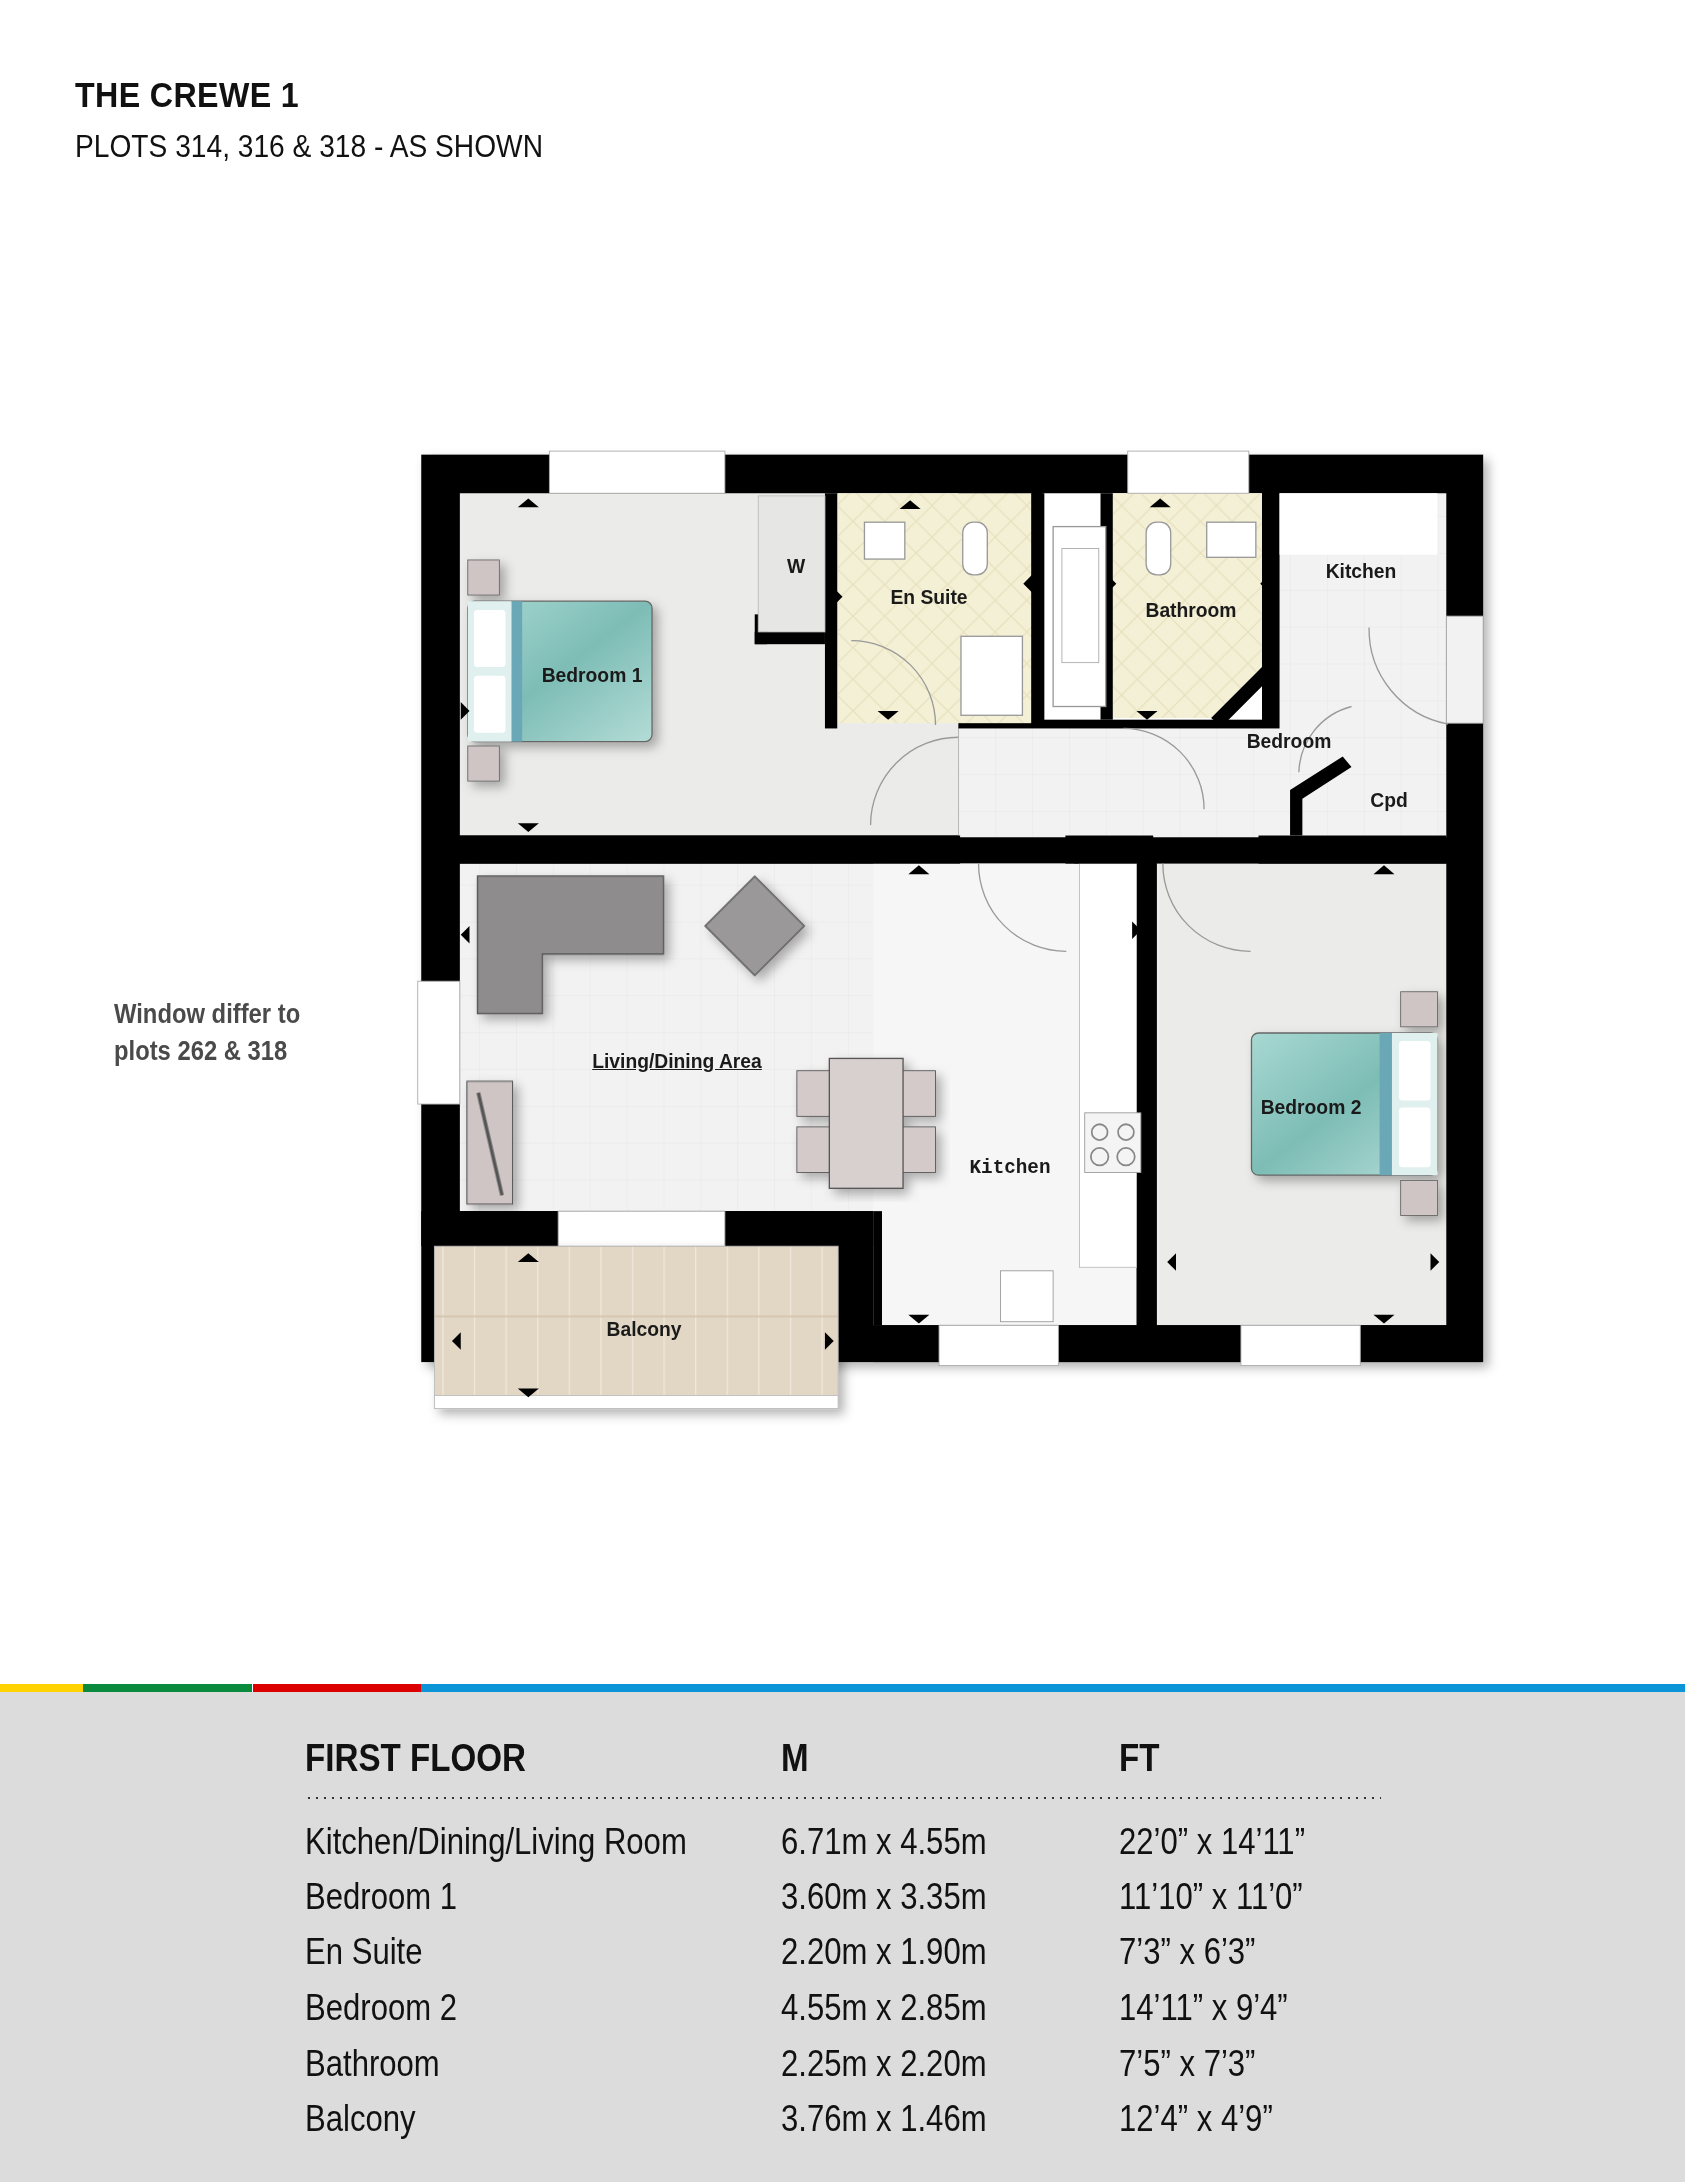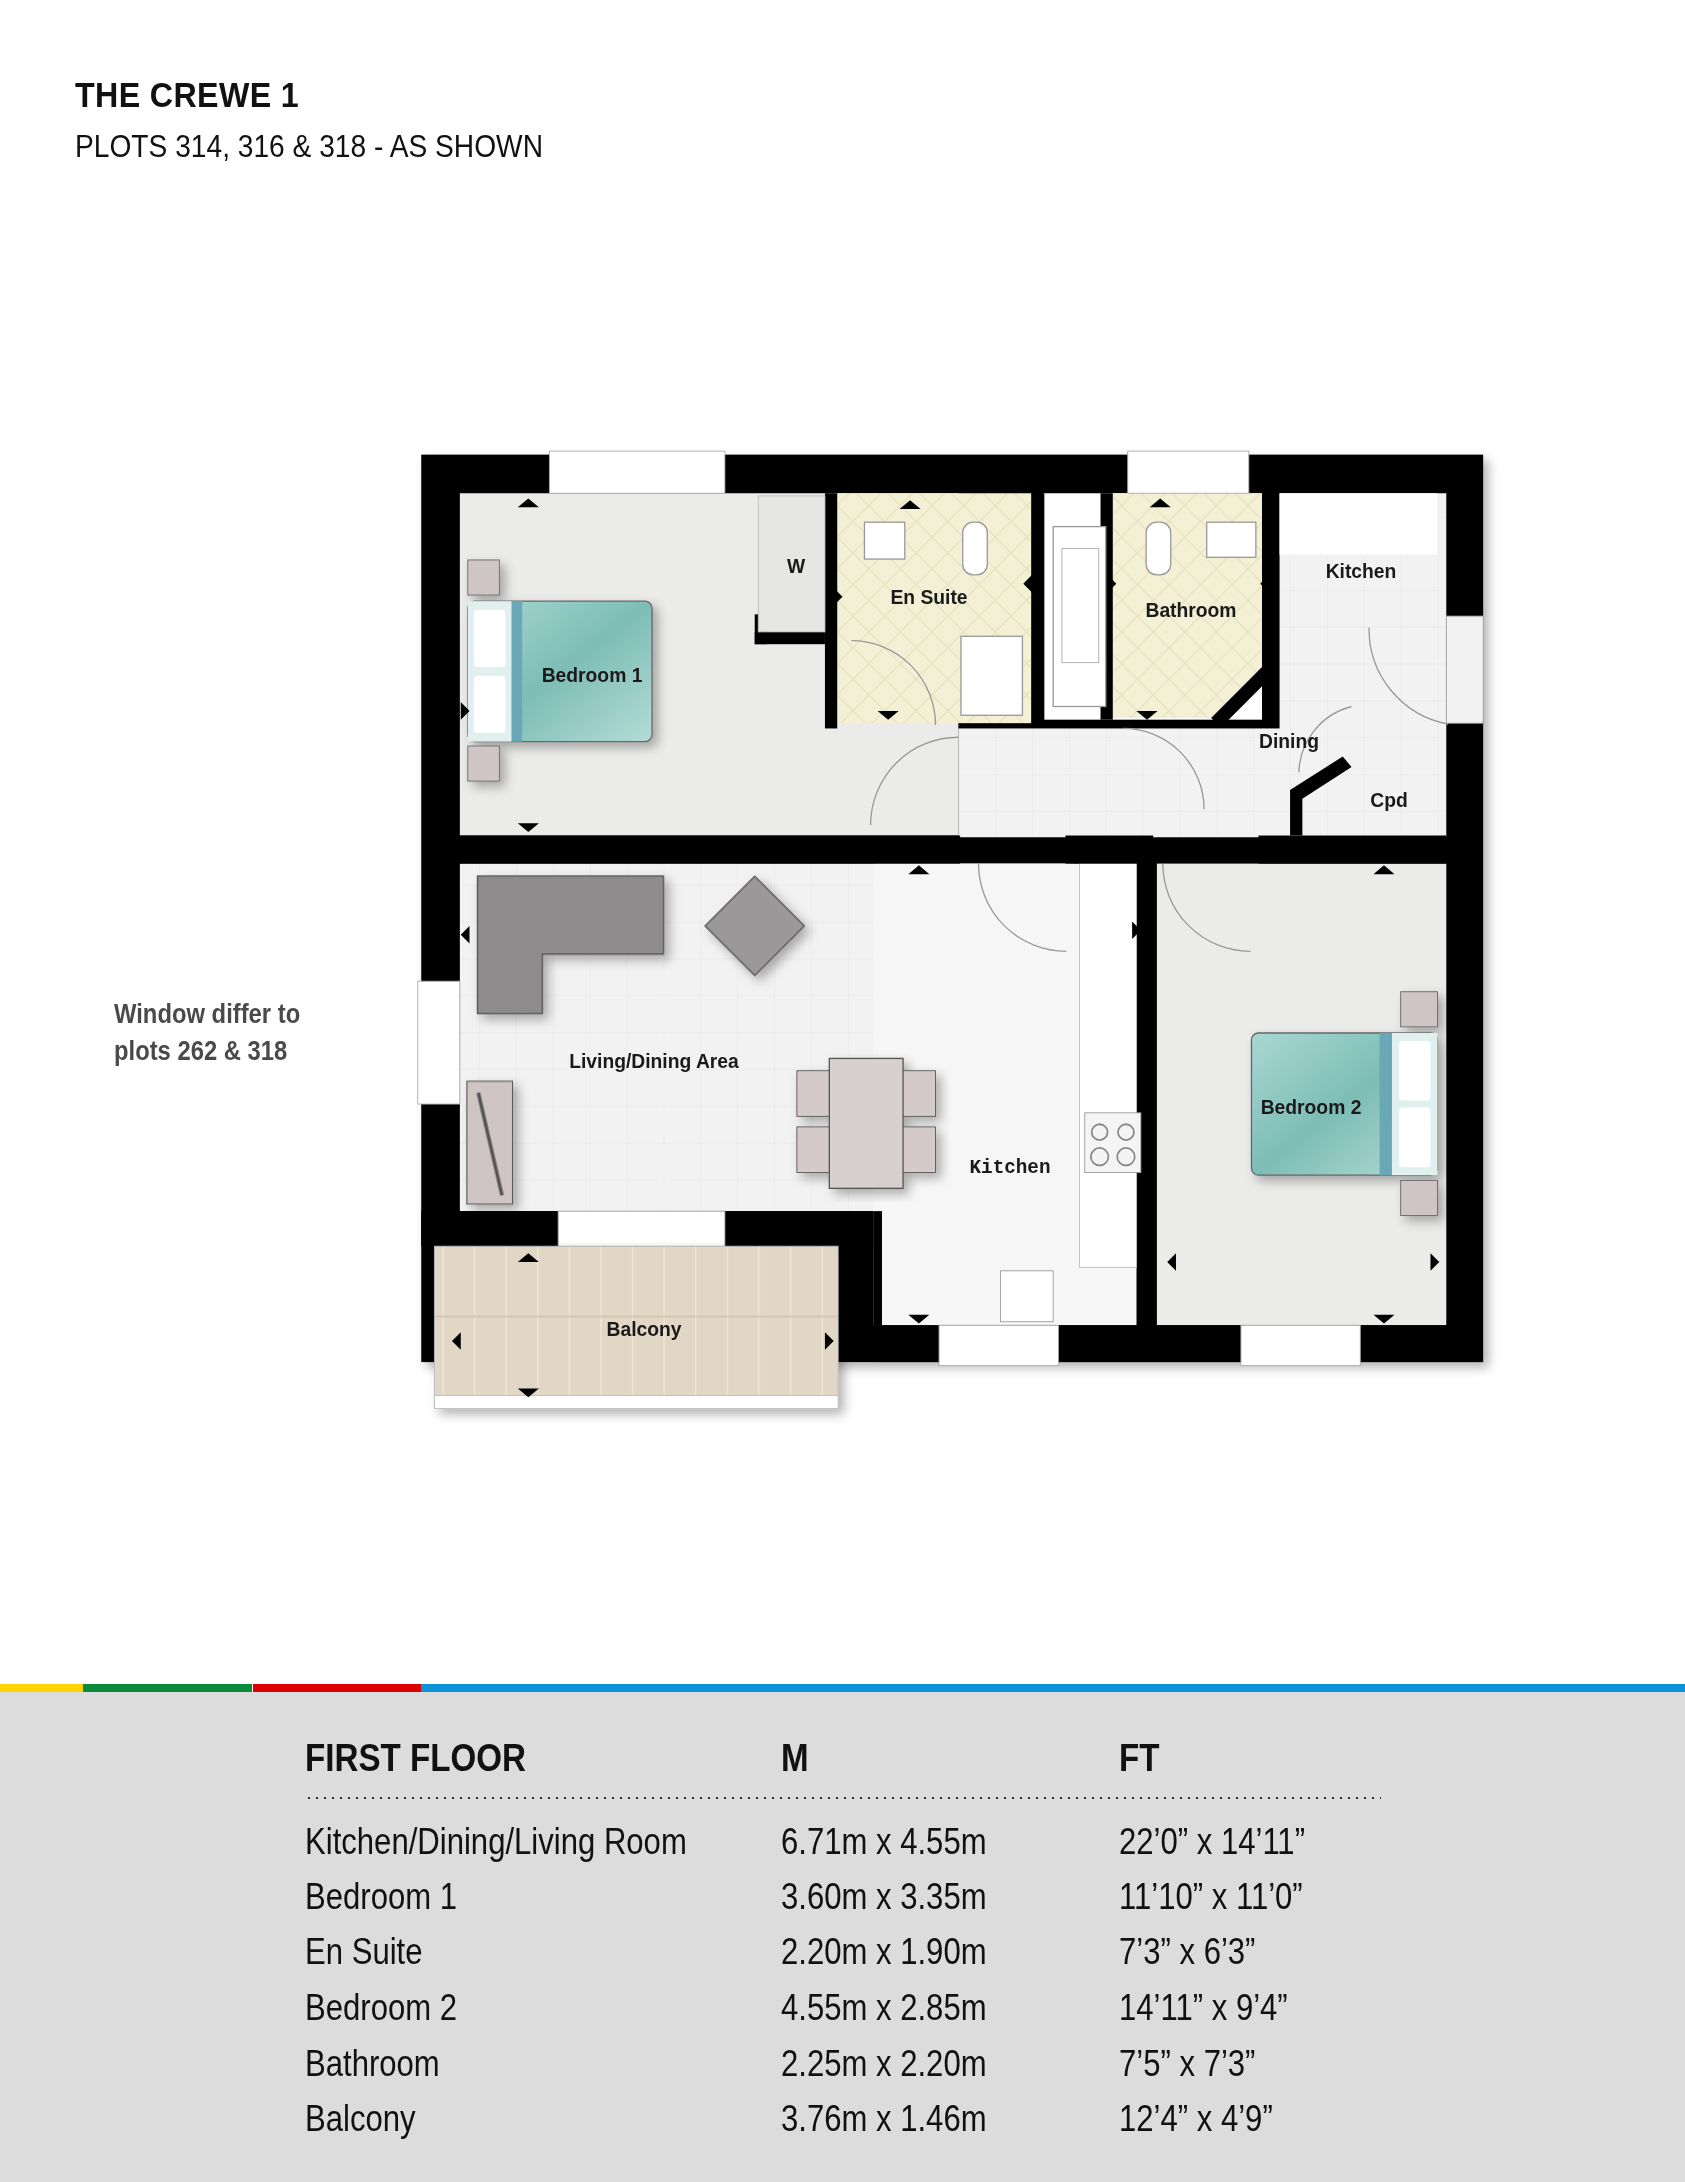--- a/index.html
+++ b/index.html
@@ -200,23 +200,23 @@
       <path d="M515 1528 l10 -10 l0 20 z"></path>
       <path d="M950 1528 l-10 -10 l0 20 z"></path>
     </g>
   </svg>
 
   <div class="room-label" style="left:592px;top:676px;">Bedroom 1</div>
   <div class="room-label" style="left:796px;top:567px;">W</div>
   <div class="room-label" style="left:929px;top:598px;">En Suite</div>
   <div class="room-label" style="left:1191px;top:611px;">Bathroom</div>
   <div class="room-label" style="left:1361px;top:572px;">Kitchen</div>
-  <div class="room-label" style="left:1289px;top:742px;">Dining</div>
+  <div class="room-label" style="left:1289px;top:742px;">Bedroom</div>
   <div class="room-label" style="left:1389px;top:801px;">Cpd</div>
-  <div class="room-label" style="left:654px;top:1062px;">Living/Dining Area</div>
+  <div class="room-label" style="left:677px;top:1062px;text-decoration:underline;">Living/Dining Area</div>
   <div class="room-label" style="left:1010px;top:1168px;font-family:Liberation Mono, monospace;">Kitchen</div>
   <div class="room-label" style="left:1311px;top:1108px;">Bedroom 2</div>
   <div class="room-label" style="left:644px;top:1330px;">Balcony</div>
 </div>
 
 <div class="abs band" style="left:0;width:83px;background:#ffd200;"></div>
 <div class="abs band" style="left:83px;width:169px;background:#0a8a3c;"></div>
 <div class="abs band" style="left:253px;width:169px;background:#dd0000;"></div>
 <div class="abs band" style="left:421px;width:1264px;background:#0b95d8;"></div>
 

